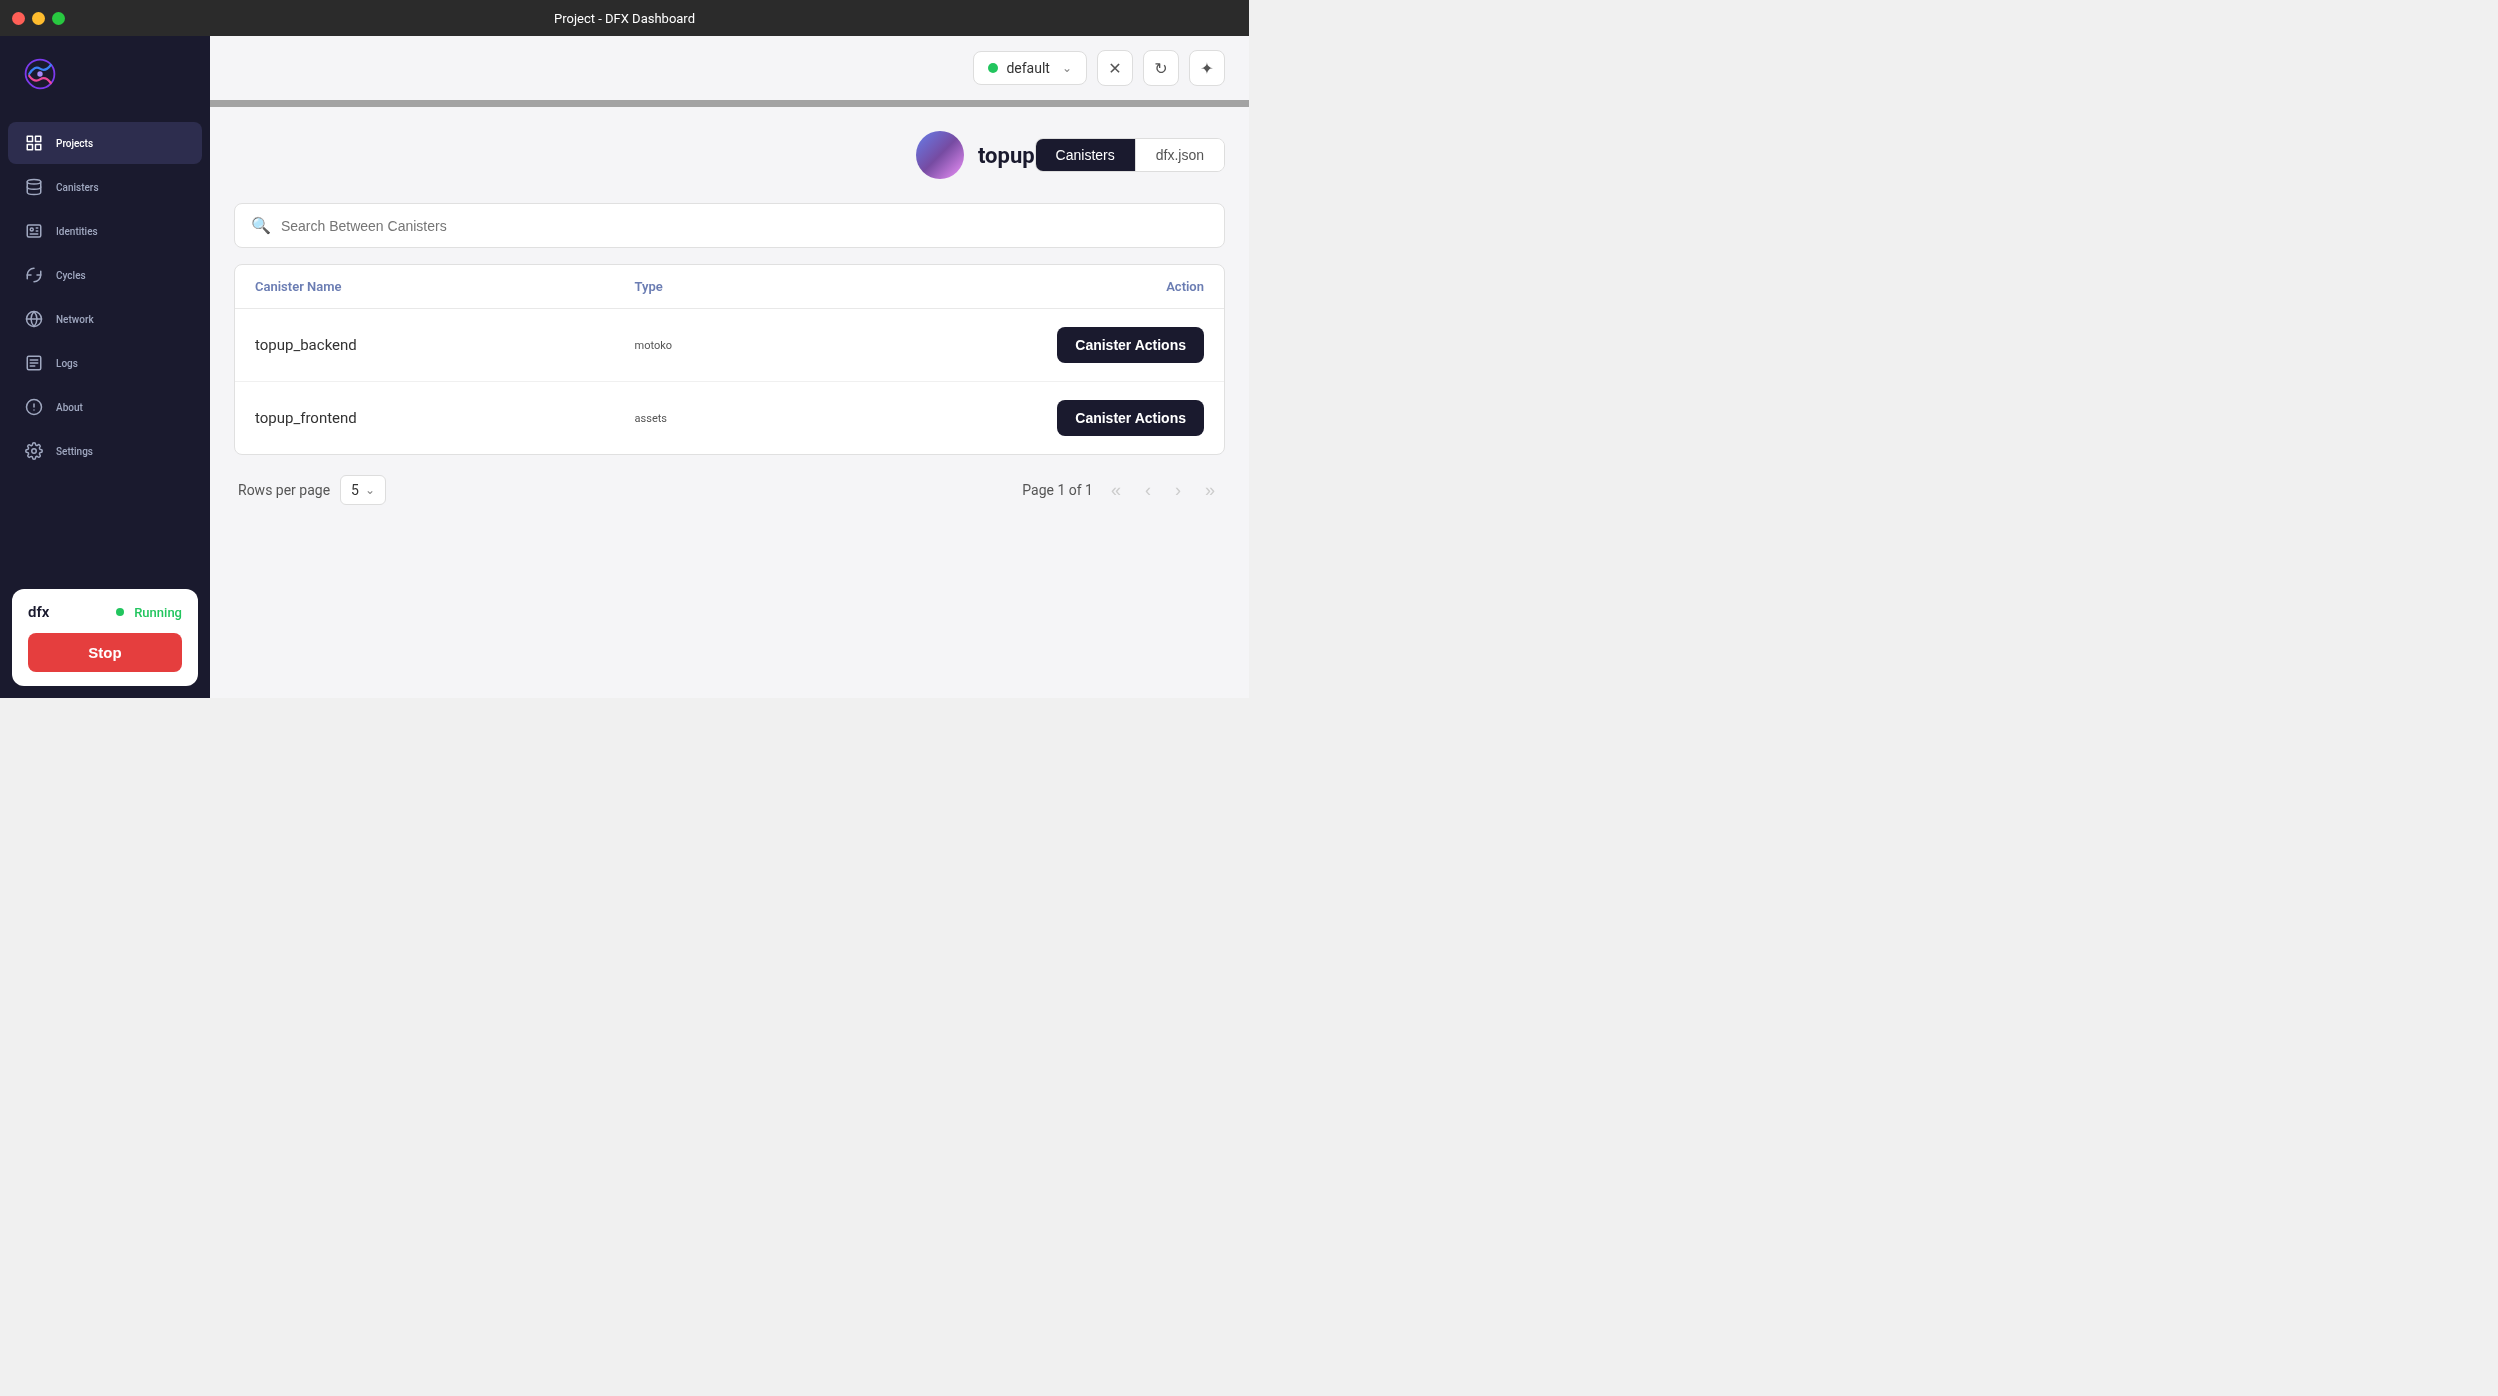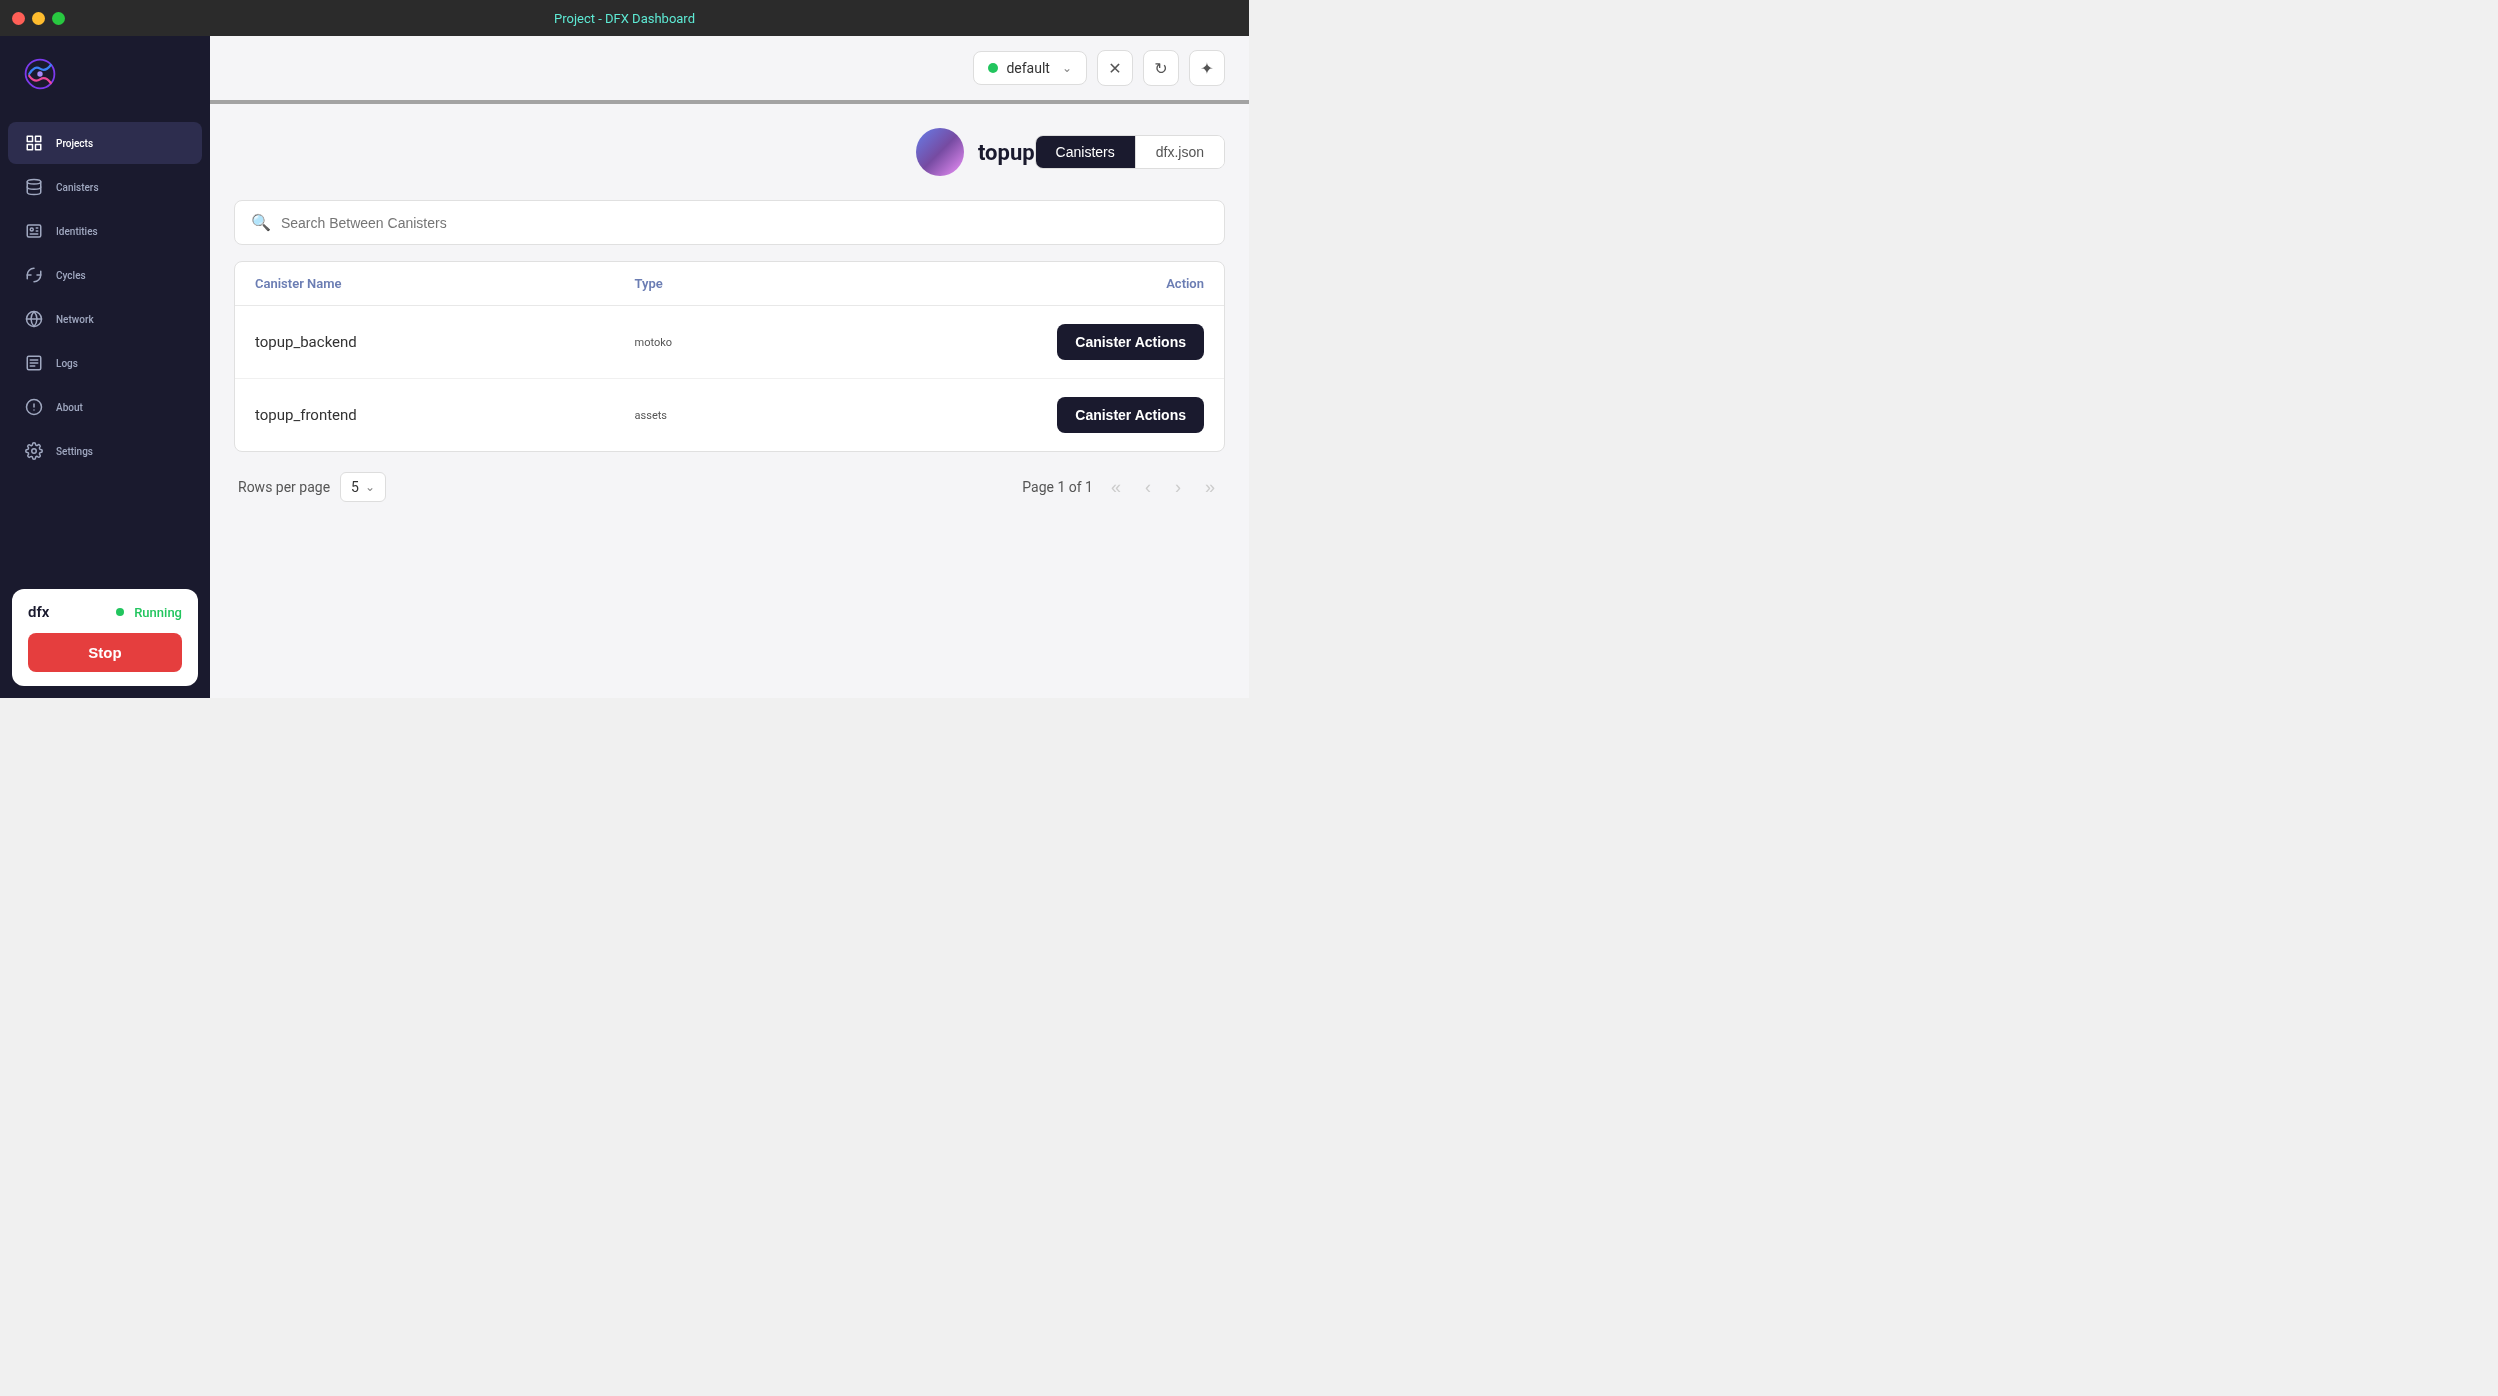--- a/index.html
+++ b/index.html
@@ -31,21 +31,21 @@
       width: 13px;
       height: 13px;
       border-radius: 50%;
       border: none;
       cursor: pointer;
     }
     .tb-btn.close { background: #ff5f57; }
     .tb-btn.minimize { background: #febc2e; }
     .tb-btn.maximize { background: #28c840; }
     .title-bar-title {
-      color: #5eead4;
+      color: #ffffff;
       font-size: 13px;
     }
 
     
     .app {
       display: flex;
       height: calc(698px - 36px);
     }
 
     
@@ -159,21 +159,21 @@
       flex-direction: column;
     }
 
     
     .top-header {
       background: #f5f5f7;
       padding: 14px 24px;
       display: flex;
       align-items: center;
       justify-content: flex-end;
-      border-bottom: 4px solid #a3a3a3;
+      border-bottom: 7px solid #a3a3a3;
     }
     .header-controls {
       display: flex;
       align-items: center;
       gap: 10px;
     }
     .network-selector {
       display: flex;
       align-items: center;
       gap: 8px;

